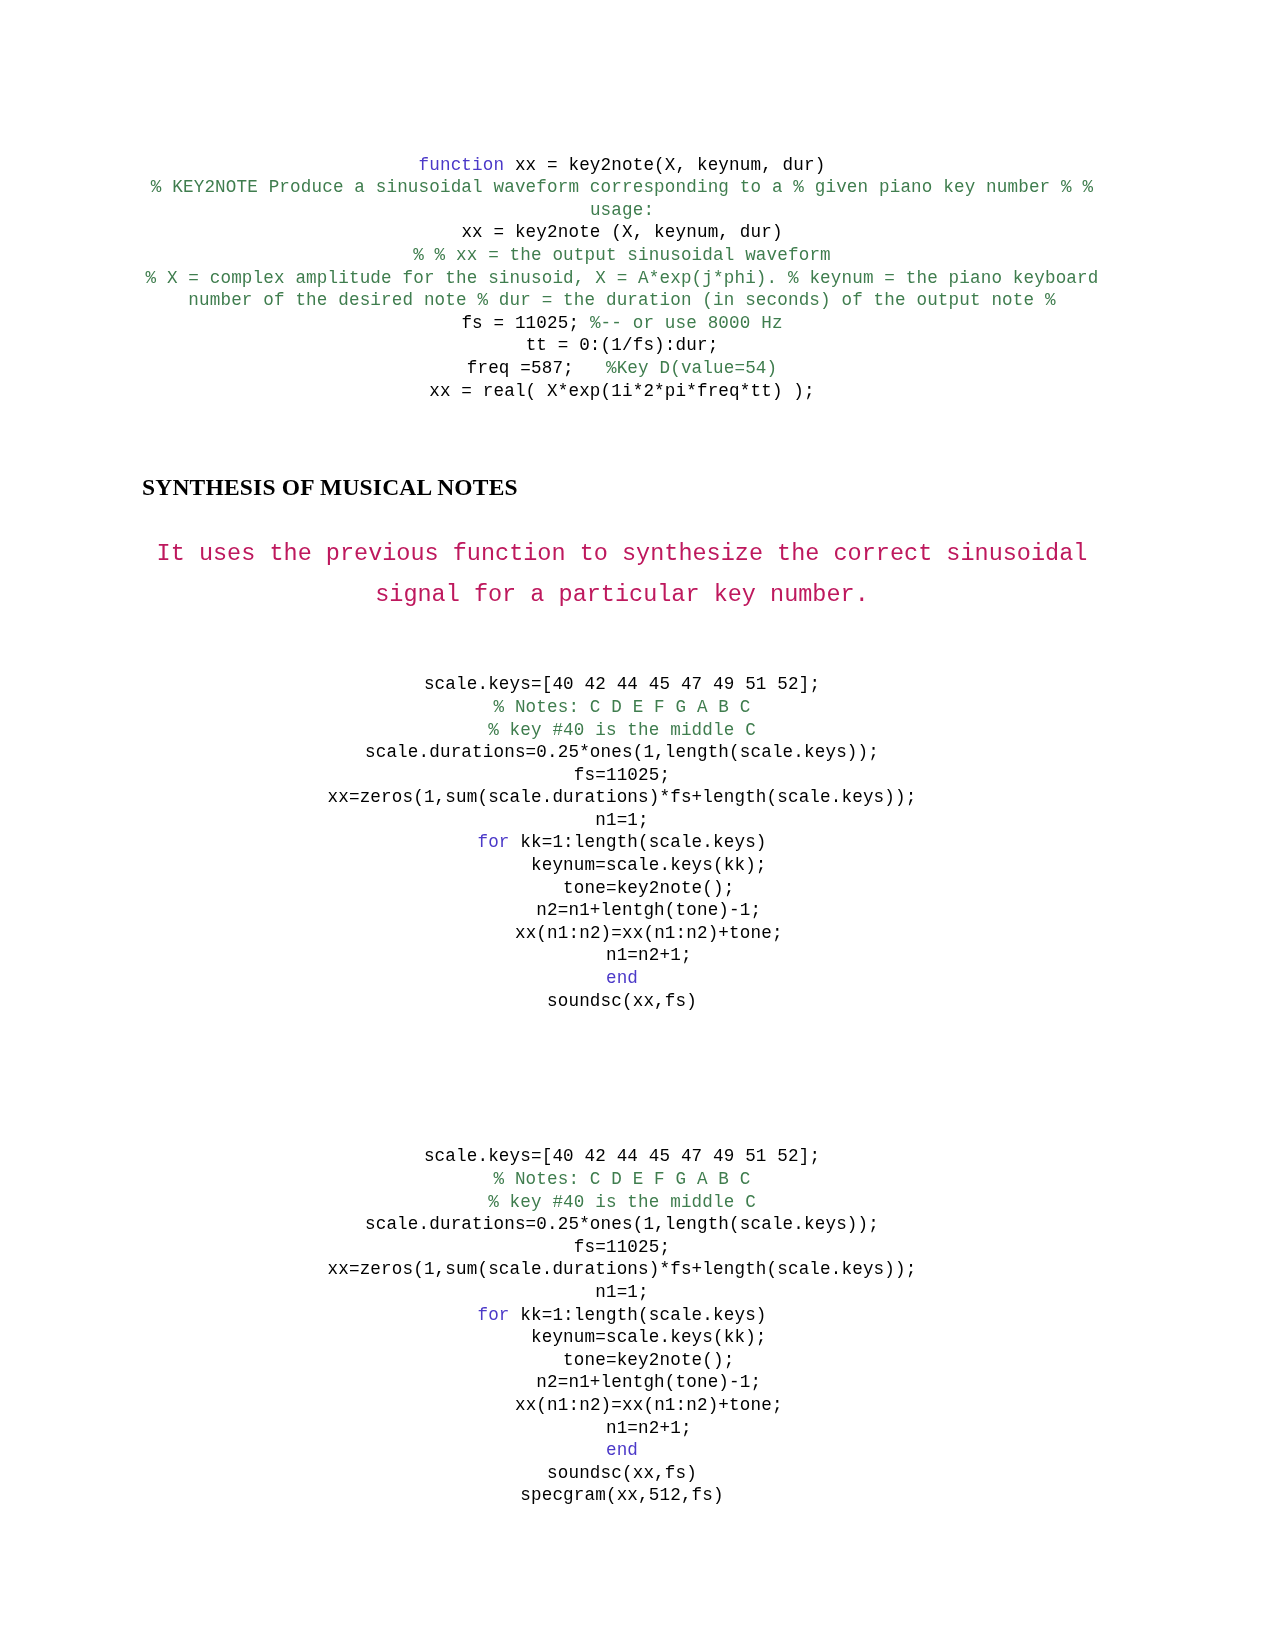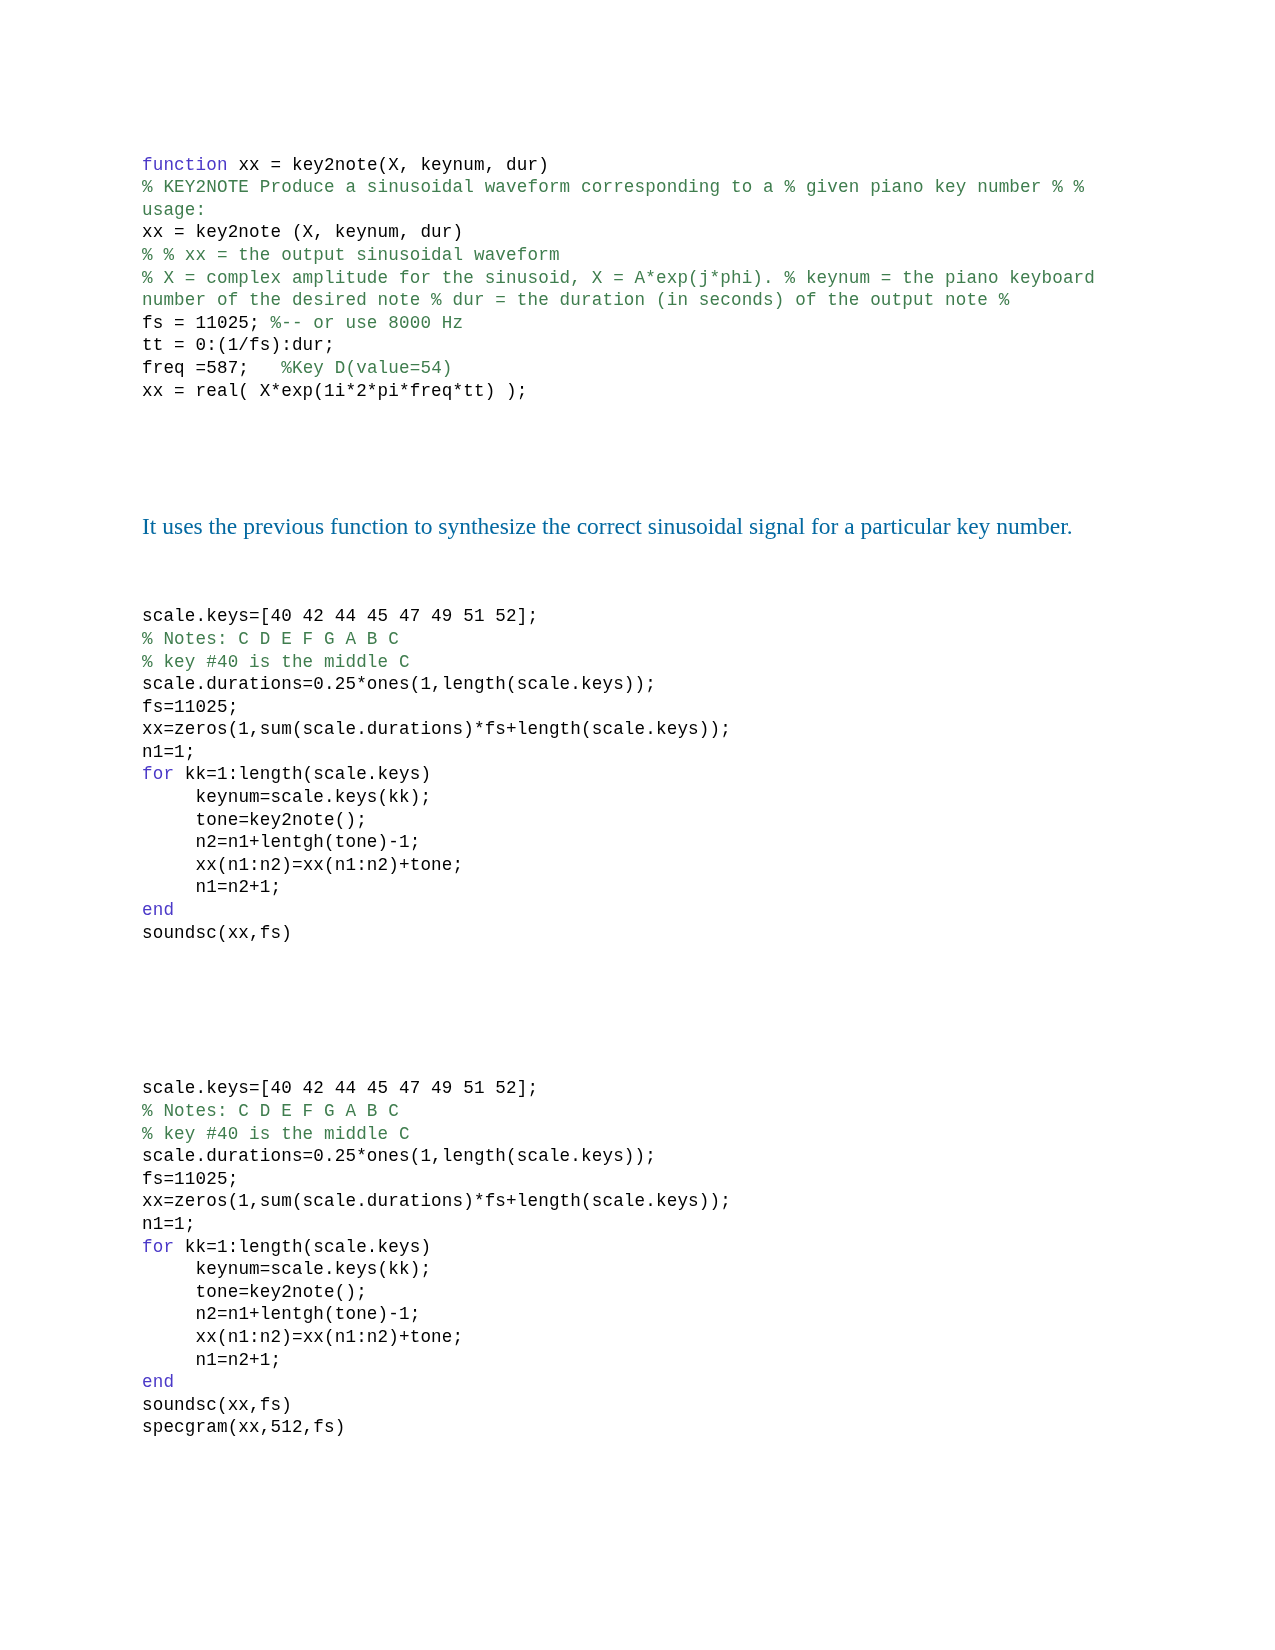--- a/index.html
+++ b/index.html
@@ -39,63 +39,66 @@
     font-size: 17.6px;
     line-height: 22.6px;
     white-space: pre-wrap;
     word-break: normal;
     letter-spacing: 0.15px;
     color: #000000;
   }
   .code-block .line {
     white-space: pre-wrap;
     min-height: 22.6px;
+    text-align: center;
   }
   .tok-kw      { color: #4b39c8; }
   .tok-comment { color: #3f7d4e; }
   .tok-plain   { color: #000000; }
 
   
   h2.section-heading {
     font-family: "Liberation Serif", serif;
     font-size: 23.5px;
     font-weight: bold;
     margin: 0;
     padding: 0;
     letter-spacing: 0.2px;
     color: #000000;
   }
 
   
   p.body-text {
-    font-family: Liberation Serif, serif;
+    font-family: Liberation Mono, monospace;
     font-size: 23.5px;
     line-height: 41px;
     margin: 0;
     padding: 0;
-    color: #0369a1;
+    color: #be185d;
+    text-align: center;
   }
 
   
   .gap-a { height: 54px; }
   .gap-b { height: 32px; }
   .gap-c { height: 41px; }
   .gap-d { height: 68px; }
   .gap-e { height: 30px; }
 </style>
 </head>
 <body>
 
 <div class="page">
   <div class="content">
 
     <pre class="code-block"><div class="line"><span class="tok-kw">function</span><span class="tok-plain"> xx = key2note(X, keynum, dur)</span></div><div class="line"><span class="tok-comment">% KEY2NOTE Produce a sinusoidal waveform corresponding to a % given piano key number % % usage:</span></div><div class="line"><span class="tok-plain">xx = key2note (X, keynum, dur)</span></div><div class="line"><span class="tok-comment">% % xx = the output sinusoidal waveform</span></div><div class="line"><span class="tok-comment">% X = complex amplitude for the sinusoid, X = A*exp(j*phi). % keynum = the piano keyboard number of the desired note % dur = the duration (in seconds) of the output note %</span></div><div class="line"><span class="tok-plain">fs = 11025; </span><span class="tok-comment">%-- or use 8000 Hz</span></div><div class="line"><span class="tok-plain">tt = 0:(1/fs):dur;</span></div><div class="line"><span class="tok-plain">freq =587;   </span><span class="tok-comment">%Key D(value=54)</span></div><div class="line"><span class="tok-plain">xx = real( X*exp(1i*2*pi*freq*tt) );</span></div></pre>
 
     <div class="gap-a"></div>
 
+    <h2 class="section-heading">SYNTHESIS OF MUSICAL NOTES</h2>
 
     <div class="gap-b"></div>
 
     <p class="body-text">It uses the previous function to synthesize the correct sinusoidal signal for a particular key number.</p>
 
     <div class="gap-c"></div>
 
     <pre class="code-block"><div class="line"><span class="tok-plain">scale.keys=[40 42 44 45 47 49 51 52];</span></div><div class="line"><span class="tok-comment">% Notes: C D E F G A B C</span></div><div class="line"><span class="tok-comment">% key #40 is the middle C</span></div><div class="line"><span class="tok-plain">scale.durations=0.25*ones(1,length(scale.keys));</span></div><div class="line"><span class="tok-plain">fs=11025;</span></div><div class="line"><span class="tok-plain">xx=zeros(1,sum(scale.durations)*fs+length(scale.keys));</span></div><div class="line"><span class="tok-plain">n1=1;</span></div><div class="line"><span class="tok-kw">for</span><span class="tok-plain"> kk=1:length(scale.keys)</span></div><div class="line"><span class="tok-plain">     keynum=scale.keys(kk);</span></div><div class="line"><span class="tok-plain">     tone=key2note();</span></div><div class="line"><span class="tok-plain">     n2=n1+lentgh(tone)-1;</span></div><div class="line"><span class="tok-plain">     xx(n1:n2)=xx(n1:n2)+tone;</span></div><div class="line"><span class="tok-plain">     n1=n2+1;</span></div><div class="line"><span class="tok-kw">end</span></div><div class="line"><span class="tok-plain">soundsc(xx,fs)</span></div></pre>
 
     <div class="gap-d"></div>

